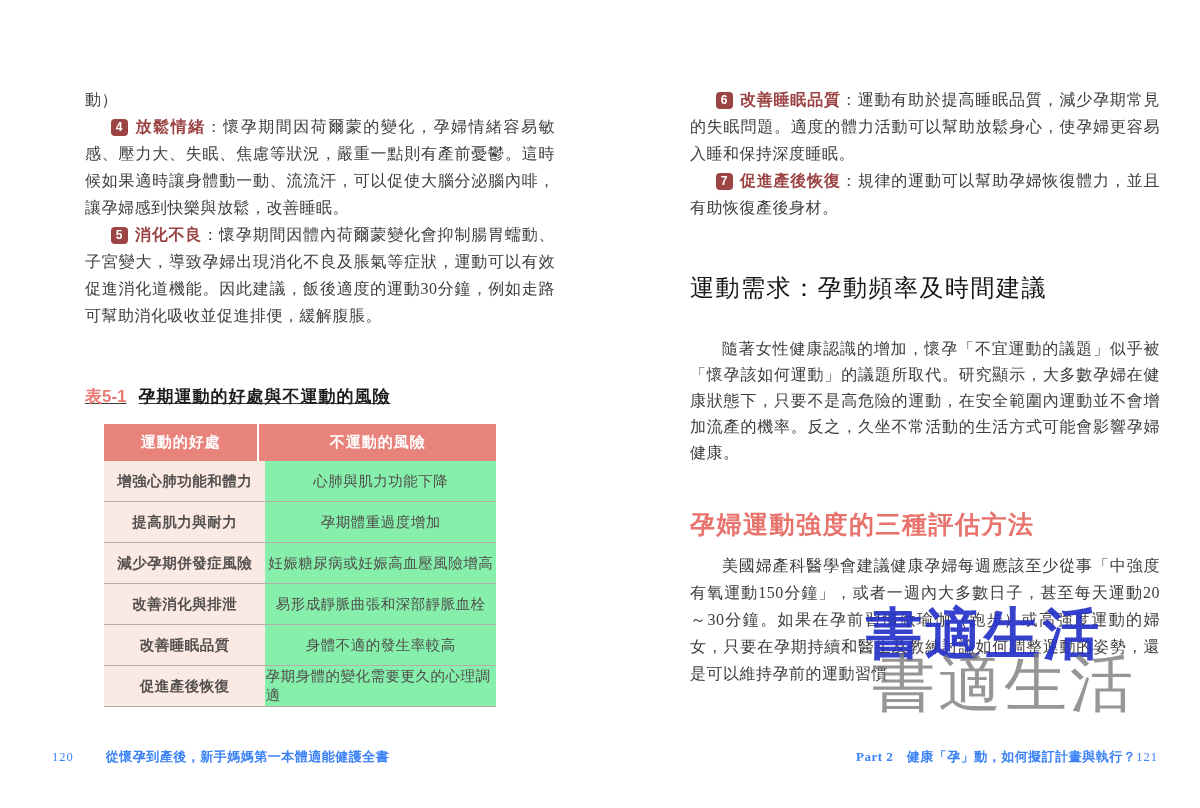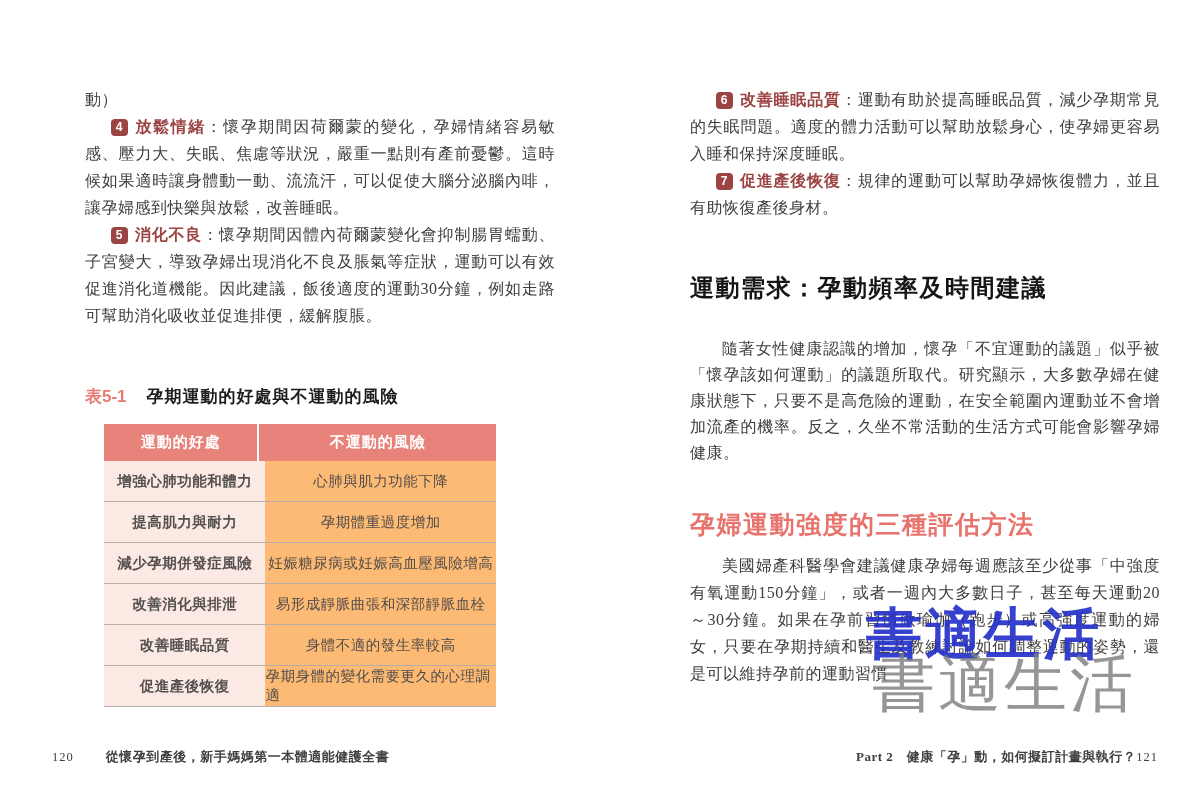--- a/index.html
+++ b/index.html
@@ -18,46 +18,46 @@
   .para-noindent { text-indent:0; }
 
   .num-badge { display:inline-block; width:17px; height:17px; background:#9c4343;
                color:#ffffff; border-radius:4px; font-family:"Liberation Sans",sans-serif;
                font-size:12px; font-weight:bold; line-height:17px; text-align:center;
                vertical-align:1px; margin-right:7px; text-indent:0; letter-spacing:0; }
   .item-label { color:#9c4343; font-weight:bold; }
 
   
   .tbl-caption { position:absolute; left:85px; top:385px; display:flex; align-items:baseline;
-                 gap:20px; font-family:"Liberation Sans",sans-serif; }
+                 gap:12px; font-family:"Liberation Sans",sans-serif;text-decoration:underline; }
   .tbl-label { color:#e87a72; font-weight:bold; font-size:17px; }
   .tbl-title { color:#1d1d1d; font-weight:bold; font-size:17px; letter-spacing:1px; }
 
   .tbl { position:absolute; left:88px; top:424px; width:408px;
          font-family:"Liberation Sans",sans-serif;padding-left:16px; }
   .tbl-header { display:flex; height:37px; }
   .tbl-header .cell-l { width:166px; background:#e8837b; margin-right:2px; }
   .tbl-header .cell-r { width:256px; background:#e8837b; }
   .tbl-header .cell-l, .tbl-header .cell-r {
          display:flex; align-items:center; justify-content:center;
          color:#ffffff; font-weight:bold; font-size:15px; letter-spacing:1px; }
   .tbl-row { display:flex; height:41px; border-bottom:1px solid #b6ada9; }
   .tbl-row .cell-l { width:168px; background:#fbeae3; display:flex; align-items:center;
          justify-content:center; font-weight:bold; color:#555050; font-size:14.5px; letter-spacing:0.5px; }
-  .tbl-row .cell-r { width:240px; background:#fdba74; display:flex; align-items:center;
+  .tbl-row .cell-r { width:240px; background:#86efac; display:flex; align-items:center;
          justify-content:center; color:#514d4b; font-size:14.5px; letter-spacing:0.5px; }
 
   
-  .section-heading { position:absolute; left:690px; top:272px; font-size:24px; font-weight:bold;
+  .section-heading { position:absolute; left:690px; top:272px; font-size:24px; font-weight:normal;
          color:#151515; letter-spacing:1.5px; font-family:"Liberation Serif","DejaVu Serif",serif; }
   .sub-heading { position:absolute; left:690px; top:508px; font-size:25px; font-weight:bold;
          color:#e8736c; letter-spacing:1.5px; font-family:"Liberation Sans",sans-serif; }
 
   
-  .footer { position:absolute; top:748px; font-size:12.5px; color:#404040; }
+  .footer { position:absolute; top:748px; font-size:12.5px; color:#3b82f6; }
   #footer-left { left:52px; display:flex; align-items:baseline; gap:32px; }
   #footer-left .book-title { font-weight:bold; font-size:13px; letter-spacing:0.5px; }
   #footer-right { right:42px; display:flex; align-items:baseline; }
   #footer-right .chapter { font-weight:bold; font-size:13px; letter-spacing:0.5px; }
   .page-num { font-size:12.5px; letter-spacing:1px; }
 
   
   .wm { position:absolute; font-family:"Liberation Serif","DejaVu Serif",serif;
         white-space:nowrap; z-index:5; pointer-events:none; }
   #wm-blue { left:866px; top:597px; font-size:56px; font-weight:bold; color:#2531c9;

